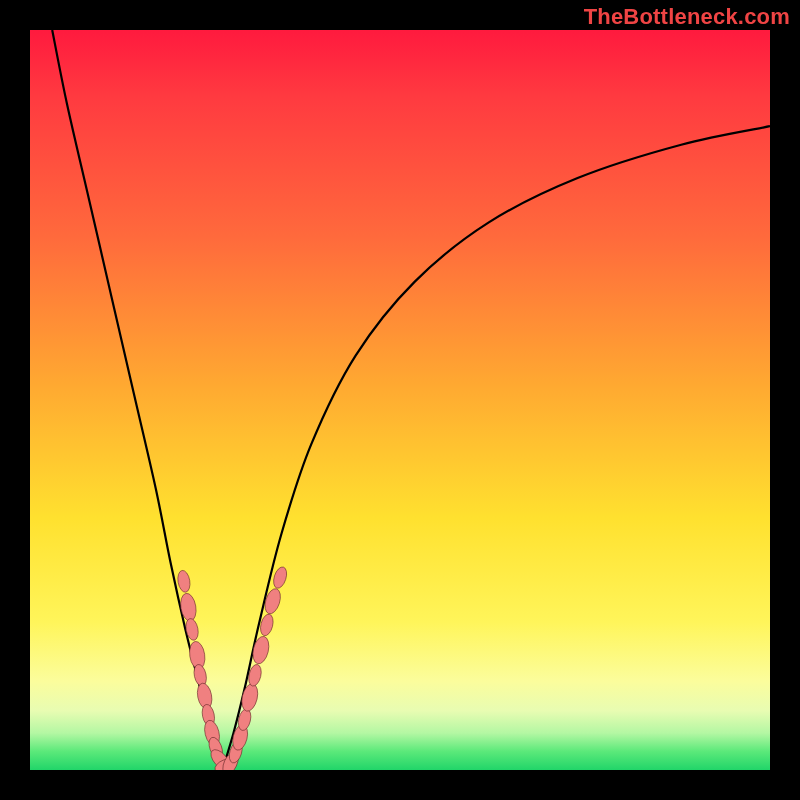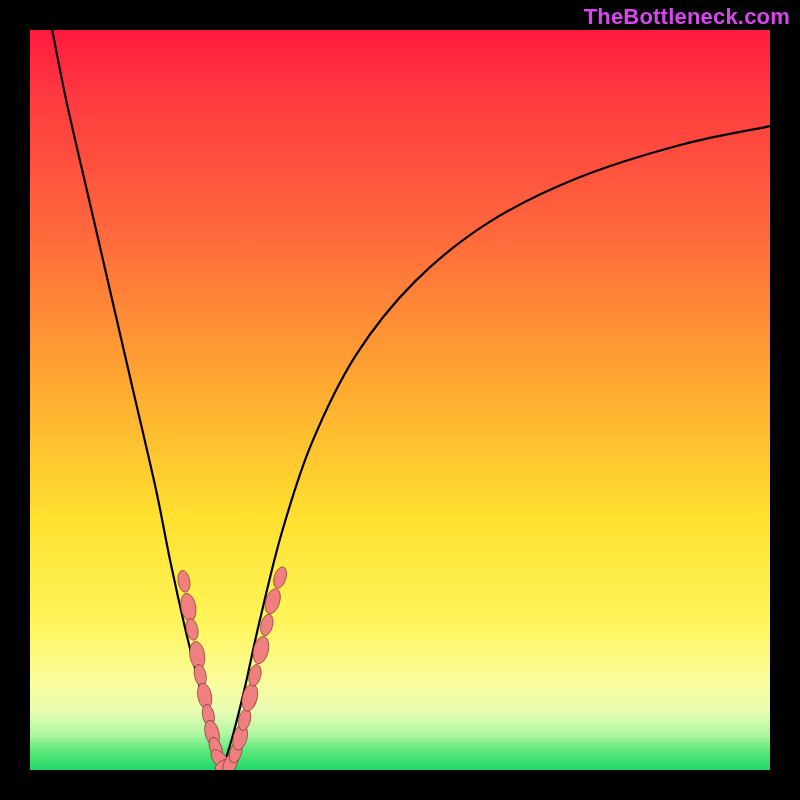--- a/index.html
+++ b/index.html
@@ -36,21 +36,21 @@
       #e8fcb2 92%,
       #b4f7a3 95%,
       #5be97a 97.5%,
       #21d569 100%
     );
   }
   .watermark {
     position: absolute;
     top: 4px;
     right: 10px;
-    color: #d946ef;
+    color: #ef4444;
     font-size: 22px;
     font-weight: 600;
     letter-spacing: 0.2px;
     user-select: none;
   }
   svg.curves {
     position: absolute;
     left: 0;
     top: 0;
     width: 740px;

